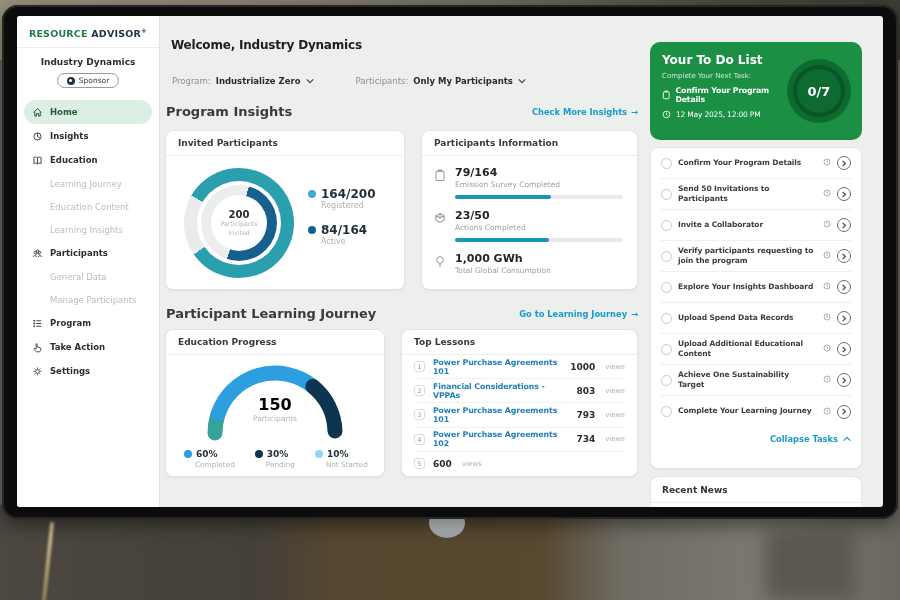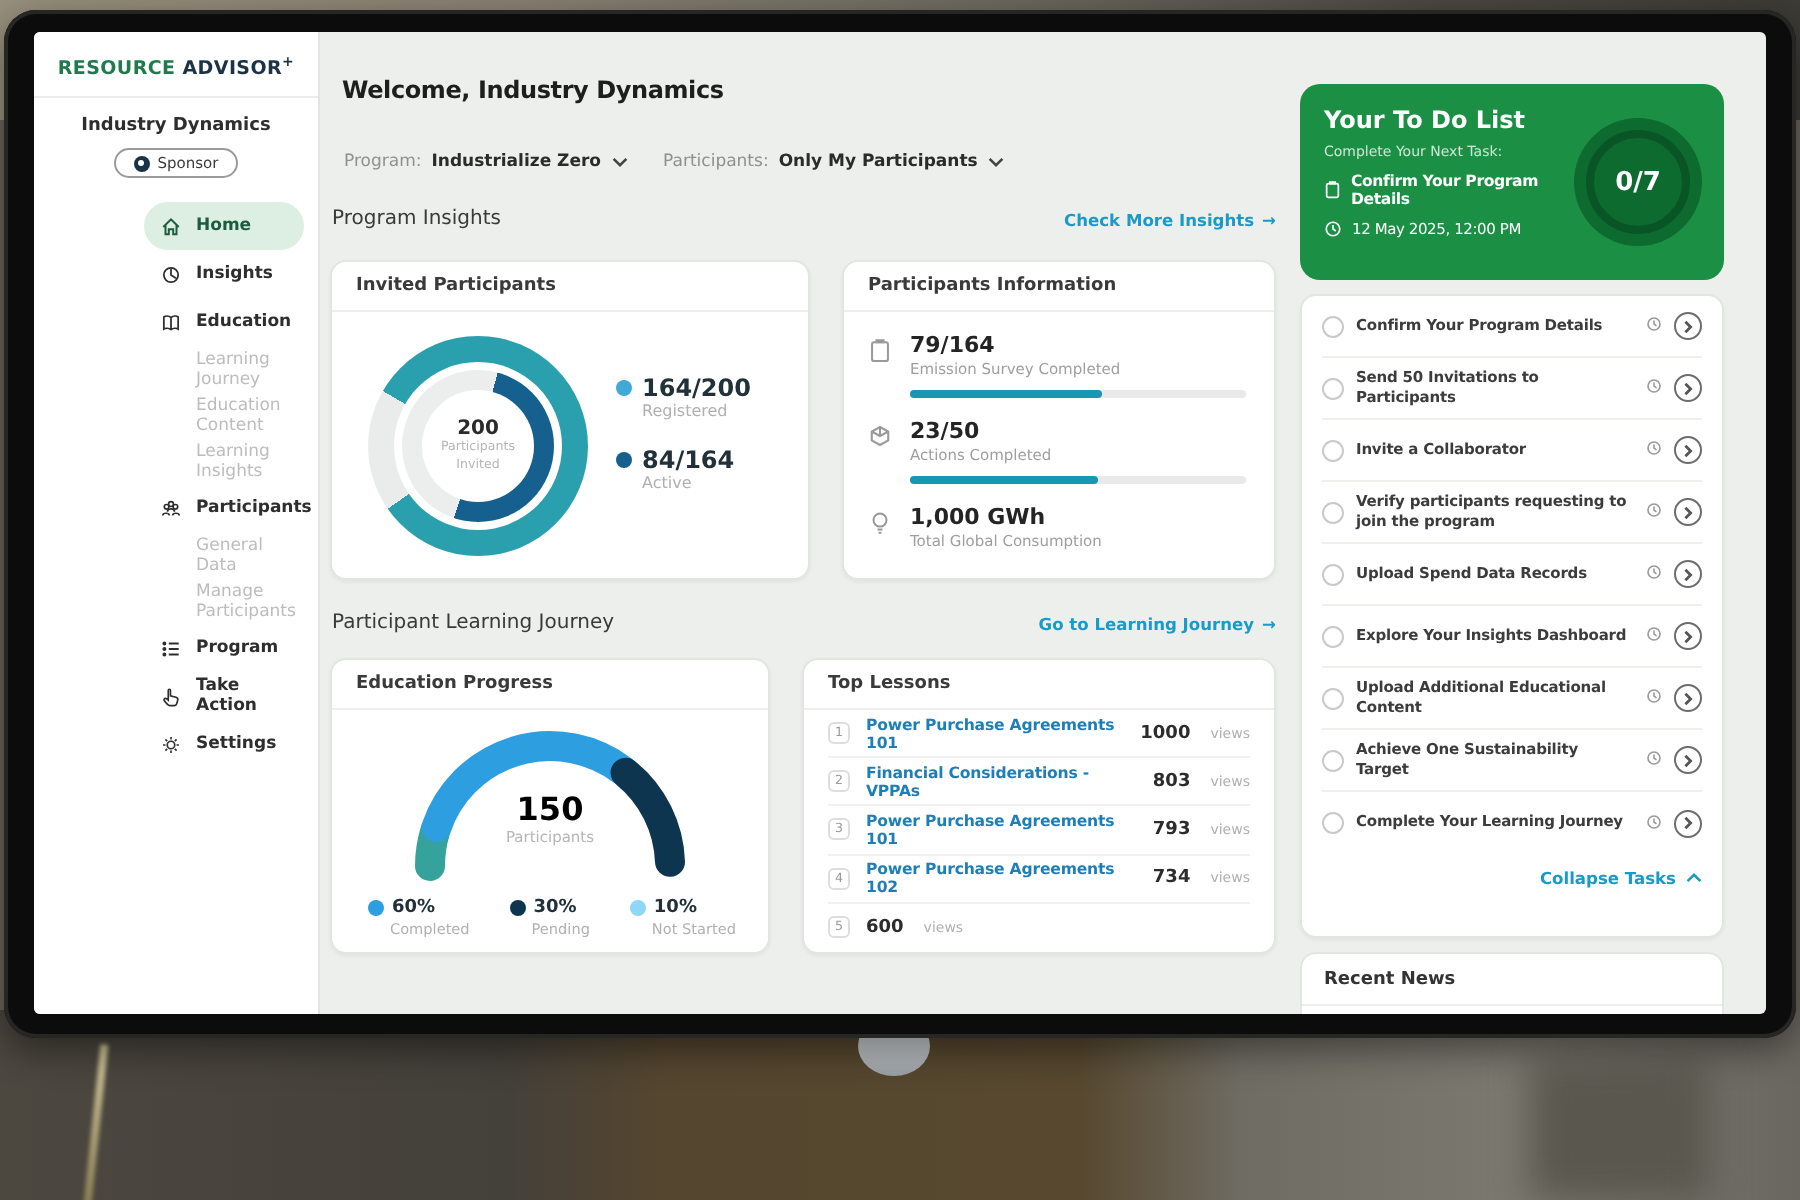--- a/index.html
+++ b/index.html
@@ -25,37 +25,37 @@
   
   .sidebar { position:absolute; top:0; left:0; width:143px; height:100%; background:#fff; border-right:1px solid #e2e4e1; }
   .logo { padding:11px 0 8px; text-align:center; font-weight:bold; font-size:9.5px; letter-spacing:.2px;
     border-bottom:1px solid #ececec; }
   .logo .g { color:#217a4d; } .logo .d { color:#1c3246; } .logo sup { font-size:7px; }
   .org { text-align:center; font-size:9px; font-weight:bold; color:#2e2e2e; margin-top:9px; }
   .sponsor { display:flex; align-items:center; gap:4px; width:max-content; margin:6px auto 0;
     border:1px solid #9a9a9a; border-radius:10px; padding:2px 9px; font-size:7.5px; color:#3a3a3a; background:#fff; }
   .sponsor .dot { width:8px; height:8px; border-radius:50%; background:#1c3246; position:relative; }
   .sponsor .dot::after { content:""; position:absolute; inset:2.5px; border-radius:50%; background:#fff; }
-  .nav { margin-top:12px;padding-left:48px; }
+  .nav { margin-top:12px; }
   .nav-item { display:flex; align-items:center; gap:7px; height:24px; margin:0 7px; padding-left:8px;
     font-size:8.5px; font-weight:bold; color:#2e2e2e; border-radius:12px; }
   .nav-item.active { background:#ddeee3; color:#1d5c3c; }
   .nav-item.sub { font-weight:normal; color:#bcbcbc; padding-left:26px; height:23px; }
   .nav-item svg { flex:0 0 auto; }
 
   
   .main { position:absolute; left:148px; top:0; width:473px; height:100%; }
   .h1 { position:absolute; top:22px; left:6px; font-size:12px; font-weight:bold; color:#1e1e1e; letter-spacing:-.2px; }
-  .filters { position:absolute; top:60px; left:7px; display:flex; gap:18px; align-items:flex-end; }
+  .filters { position:absolute; top:60px; left:7px; display:flex; gap:42px; align-items:flex-end; }
   .filter { display:flex; align-items:center; gap:5px; font-size:8.5px; }
   .filter .lab { color:#8f8f8f; }
   .filter .val { font-weight:bold; color:#2b2b2b; }
   .sec-row { position:absolute; left:1px; right:0; display:flex; justify-content:space-between; align-items:center; }
   .sec-row.r1 { top:88px; } .sec-row.r2 { top:290px; }
-  .sec-title { font-size:10px; font-weight:normal; color:#3a3a3a; }
+  .sec-title { font-size:13px; font-weight:bold; color:#3a3a3a; }
   .sec-link { font-size:8.3px; font-weight:bold; color:#189bc9; display:flex; gap:4px; align-items:center; }
 
   .card { position:absolute; background:#fff; border:1px solid #e3e5e2; border-radius:8px;
     box-shadow:0 1px 2px rgba(0,0,0,.05); }
   .card-head { height:25px; line-height:25px; padding-left:12px; font-size:9px; font-weight:bold;
     color:#3a3a3a; border-bottom:1px solid #eeeeec; }
 
   .card-invited { top:114px; left:0; width:240px; height:160px; }
   .card-pinfo   { top:114px; left:256px; width:217px; height:160px; }
   .card-edu     { top:313px; left:0; width:220px; height:148px; }
@@ -479,34 +479,34 @@
               <path d="M8 4.5 V8 L10.5 9.8"></path>
             </svg></span>
         <span class="go">
             <svg width="6" height="7" viewBox="0 0 6 8" fill="none" stroke="#555" stroke-width="1.6">
               <path d="M1.5 1 L4.5 4 L1.5 7"></path>
             </svg>
           </span>
       </div>
       <div class="task">
         <span class="cb"></span>
+        <span class="t">Explore Your Insights Dashboard</span>
+        <span class="clk"><svg width="8" height="8" viewBox="0 0 16 16" fill="none" stroke="#9a9a9a" stroke-width="1.6">
+              <circle cx="8" cy="8" r="6"></circle>
+              <path d="M8 4.5 V8 L10.5 9.8"></path>
+            </svg></span>
+        <span class="go">
+            <svg width="6" height="7" viewBox="0 0 6 8" fill="none" stroke="#555" stroke-width="1.6">
+              <path d="M1.5 1 L4.5 4 L1.5 7"></path>
+            </svg>
+          </span>
+      </div>
+      <div class="task">
+        <span class="cb"></span>
         <span class="t">Upload Spend Data Records</span>
-        <span class="clk"><svg width="8" height="8" viewBox="0 0 16 16" fill="none" stroke="#9a9a9a" stroke-width="1.6">
-              <circle cx="8" cy="8" r="6"></circle>
-              <path d="M8 4.5 V8 L10.5 9.8"></path>
-            </svg></span>
-        <span class="go">
-            <svg width="6" height="7" viewBox="0 0 6 8" fill="none" stroke="#555" stroke-width="1.6">
-              <path d="M1.5 1 L4.5 4 L1.5 7"></path>
-            </svg>
-          </span>
-      </div>
-      <div class="task">
-        <span class="cb"></span>
-        <span class="t">Explore Your Insights Dashboard</span>
         <span class="clk"><svg width="8" height="8" viewBox="0 0 16 16" fill="none" stroke="#9a9a9a" stroke-width="1.6">
               <circle cx="8" cy="8" r="6"></circle>
               <path d="M8 4.5 V8 L10.5 9.8"></path>
             </svg></span>
         <span class="go">
             <svg width="6" height="7" viewBox="0 0 6 8" fill="none" stroke="#555" stroke-width="1.6">
               <path d="M1.5 1 L4.5 4 L1.5 7"></path>
             </svg>
           </span>
       </div>

